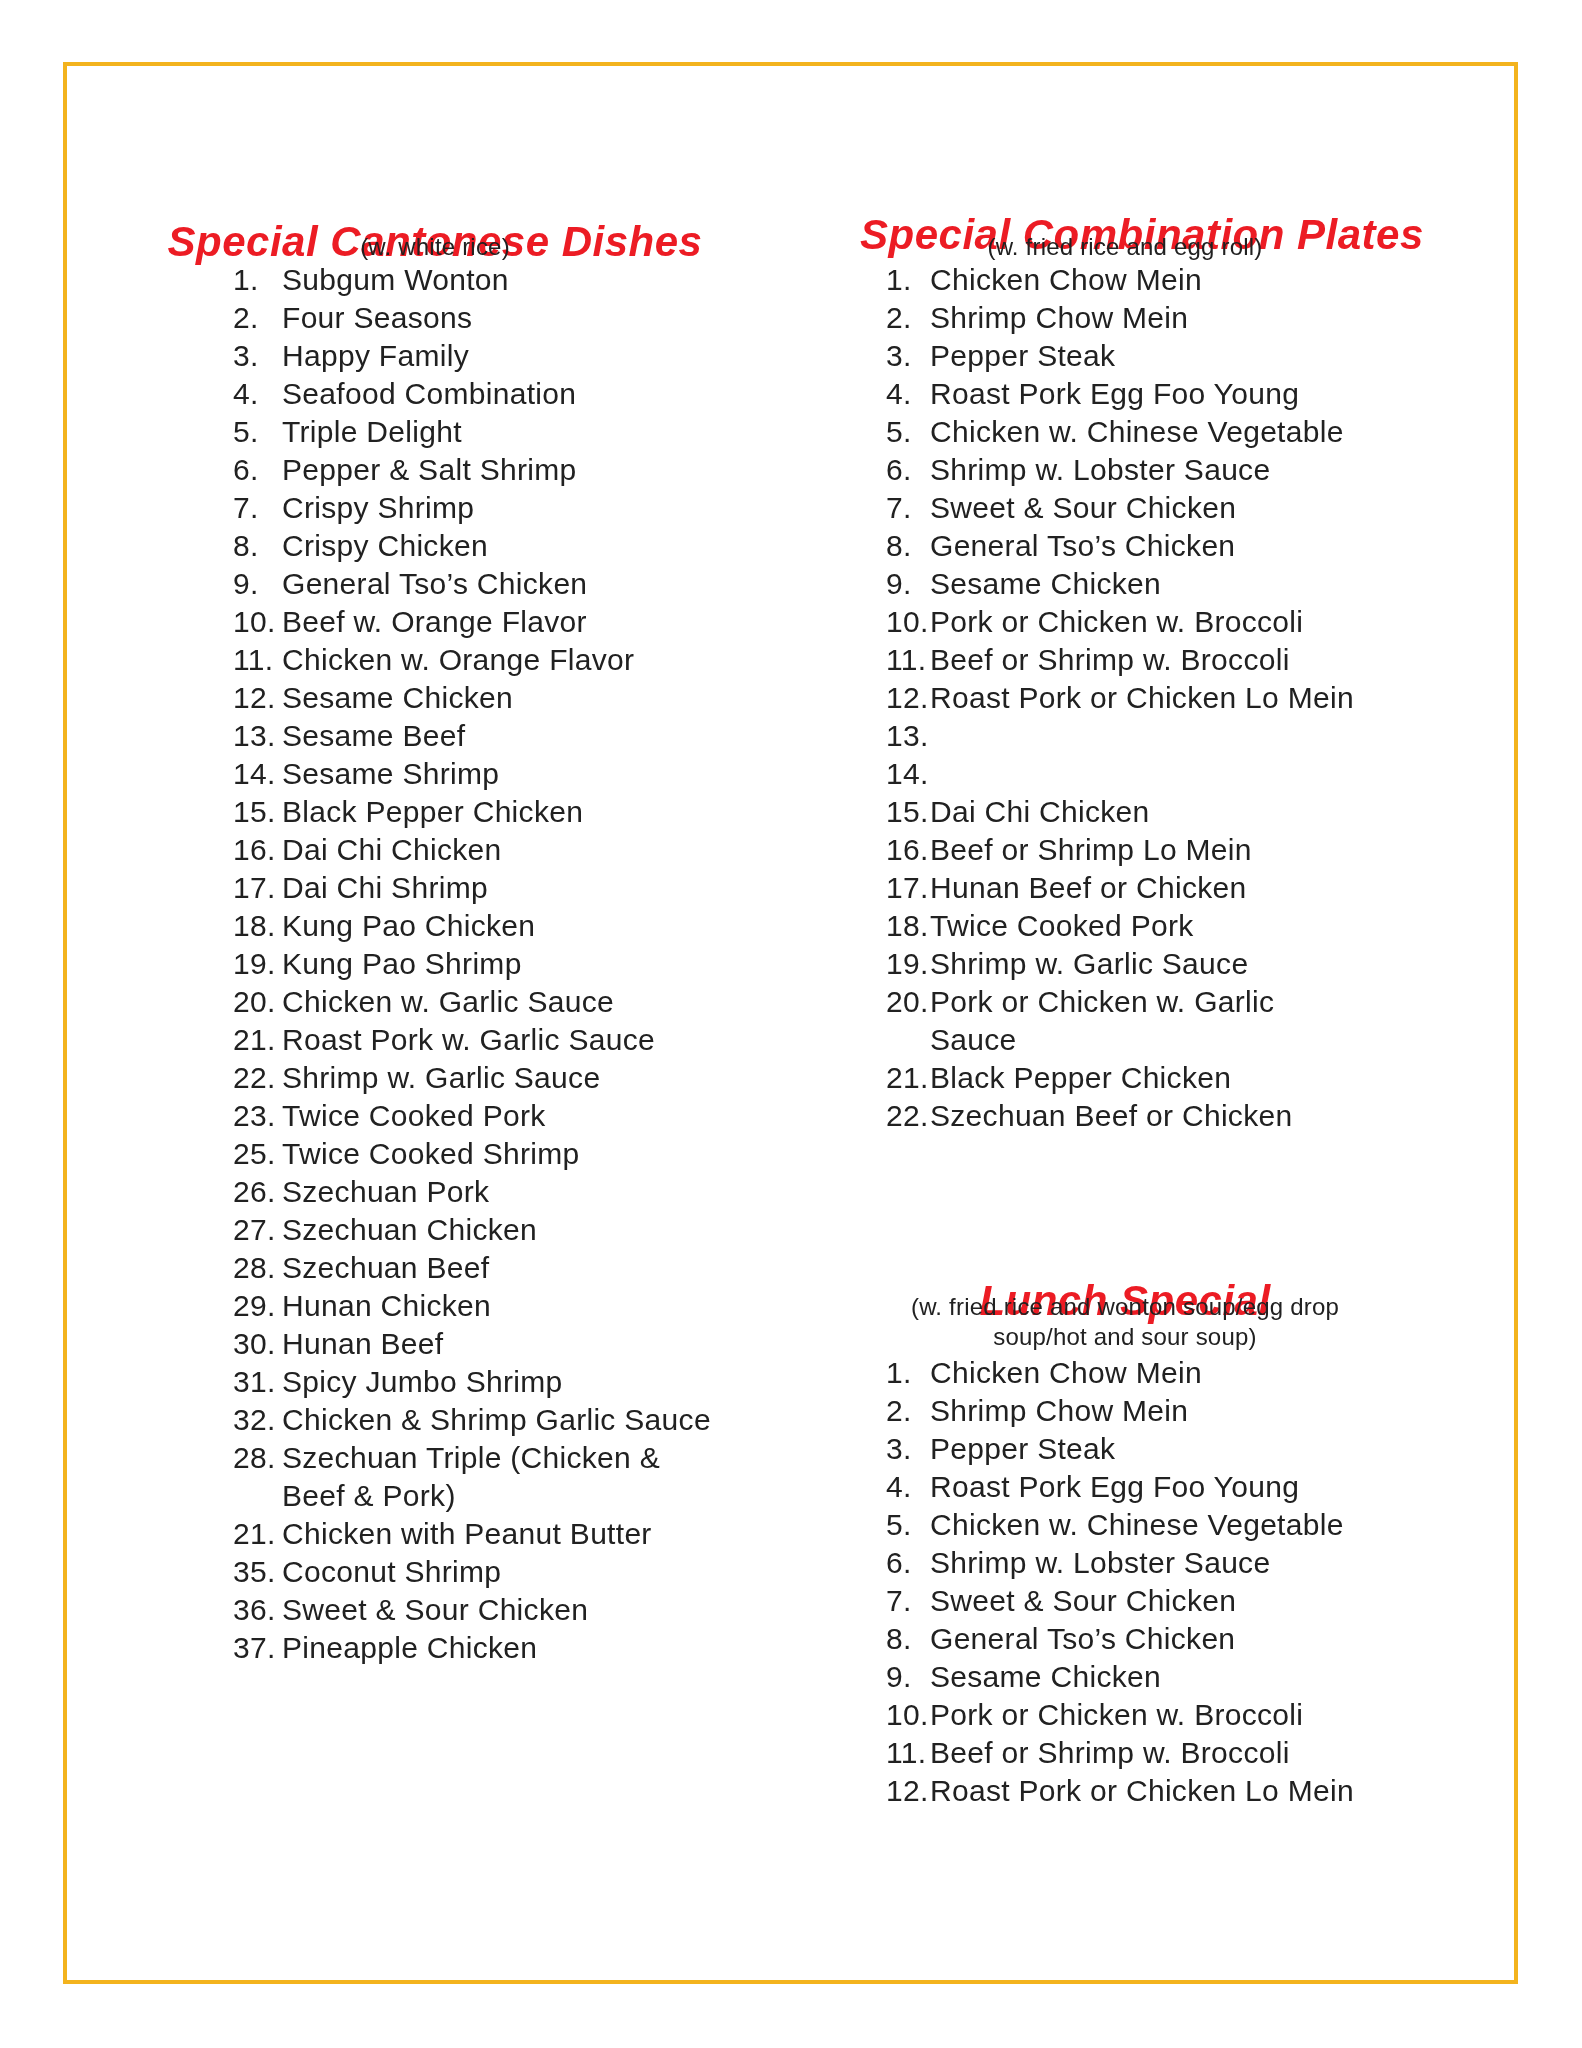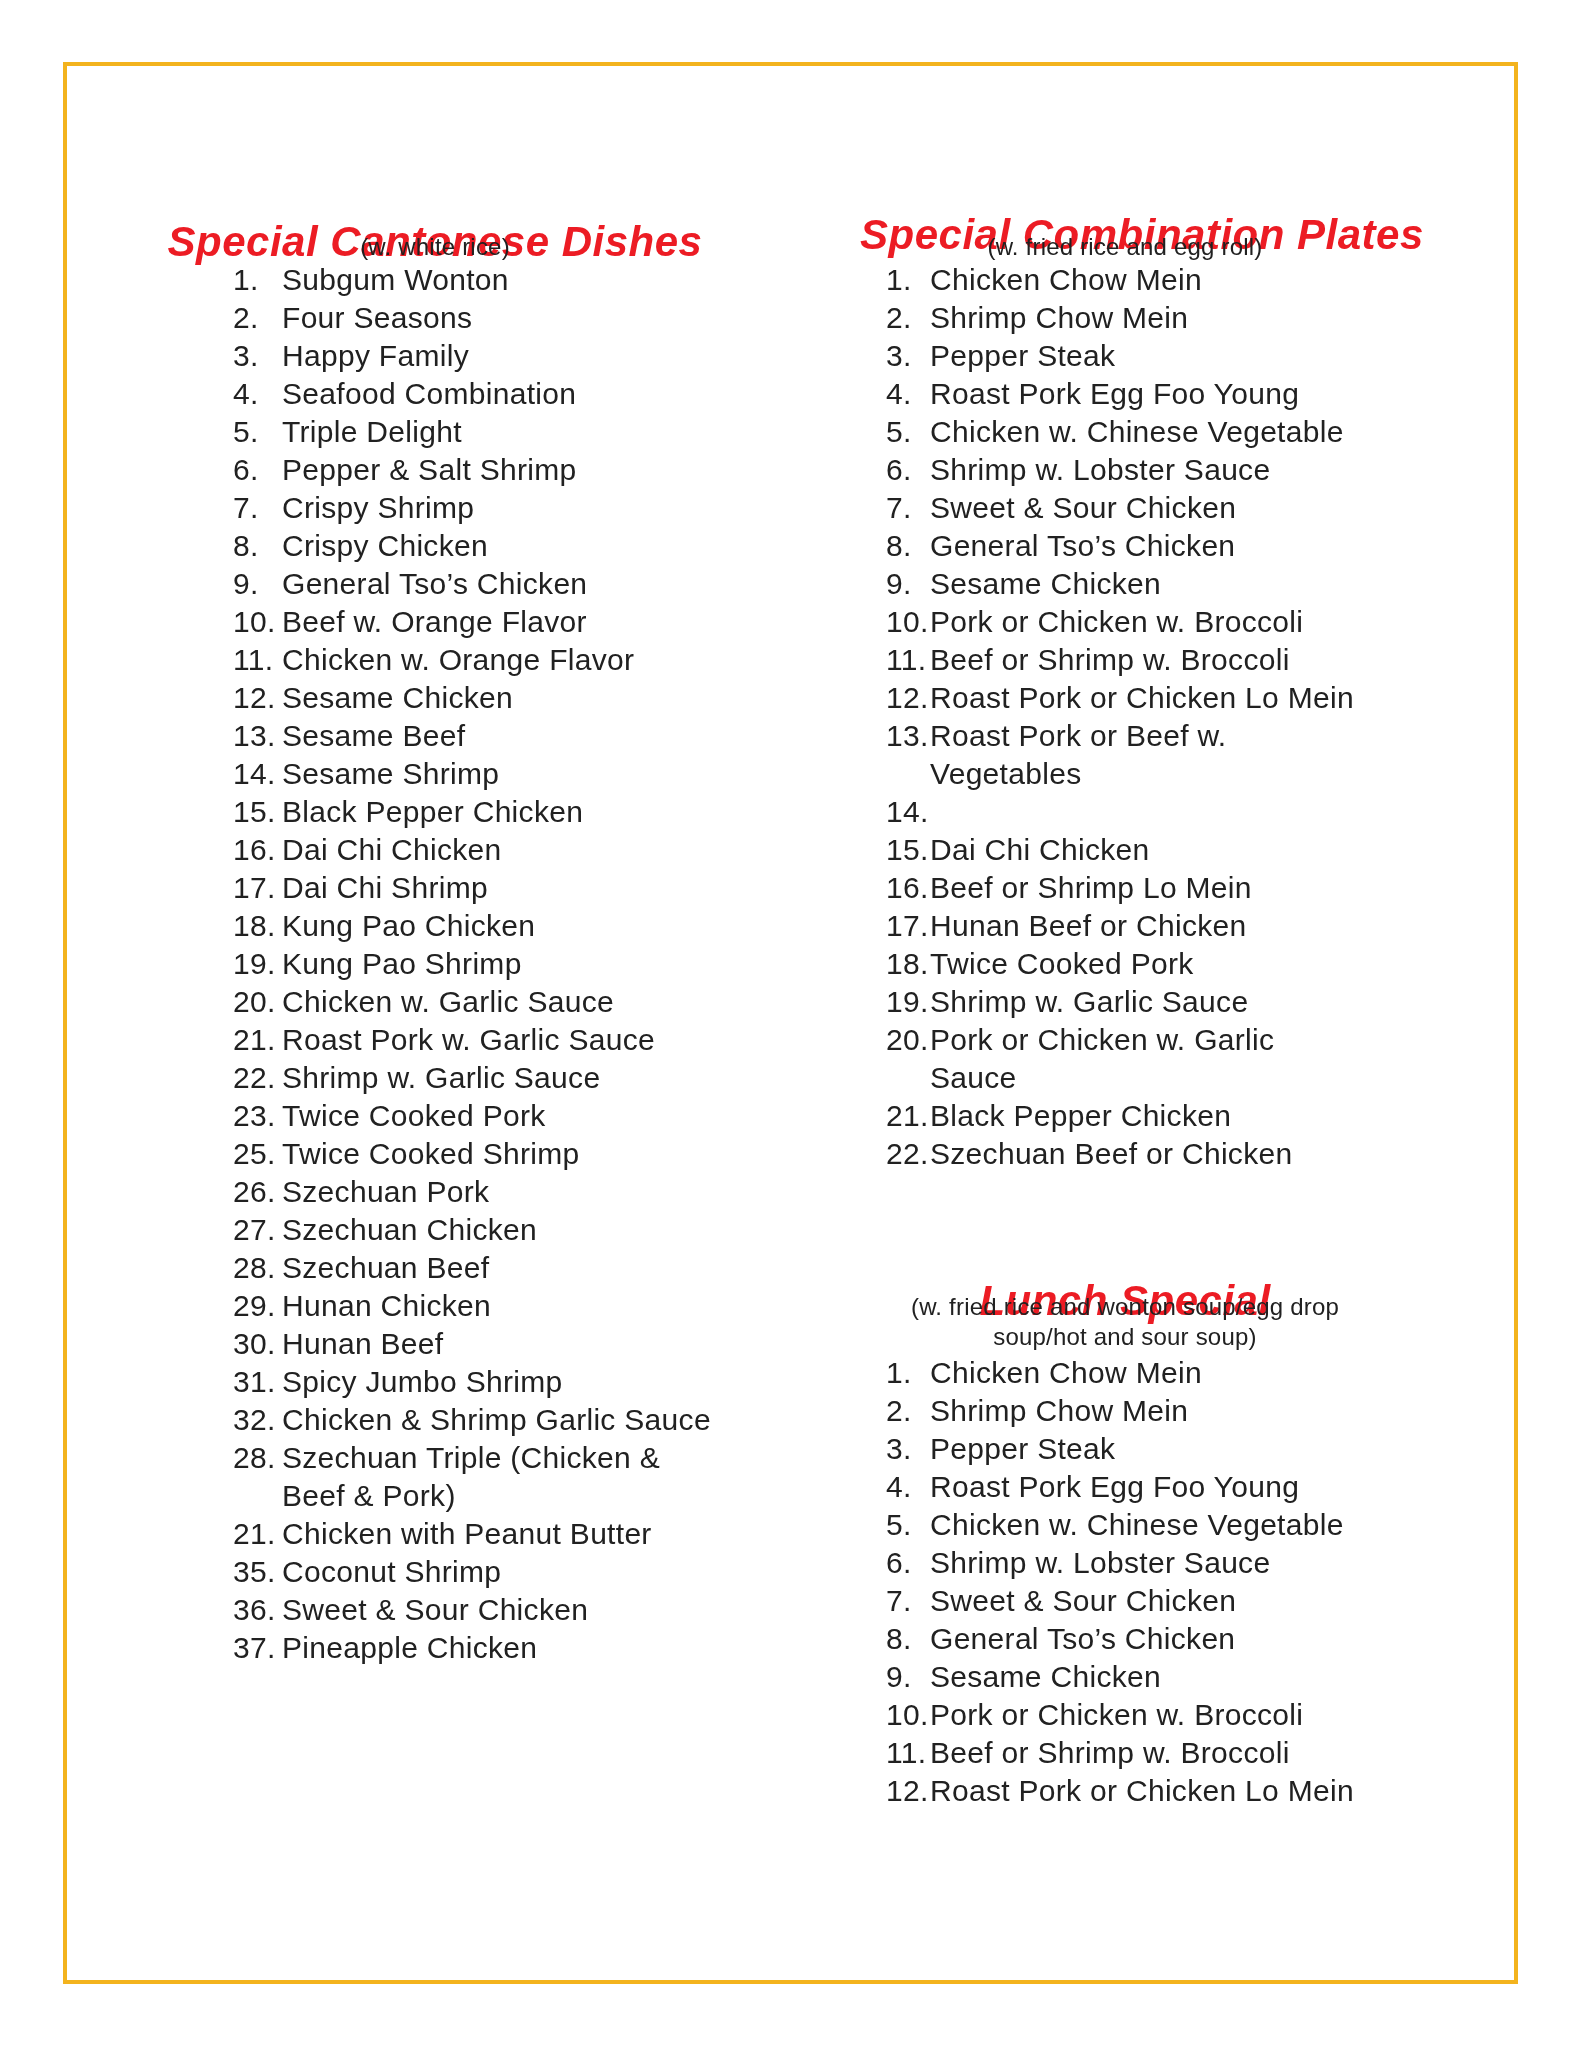--- a/index.html
+++ b/index.html
@@ -258,22 +258,20 @@
     <div class="row">
       <span class="num">11.</span>
       <span class="txt">Beef or Shrimp w. Broccoli</span>
     </div>
     <div class="row">
       <span class="num">12.</span>
       <span class="txt">Roast Pork or Chicken Lo Mein</span>
     </div>
     <div class="row">
       <span class="num">13.</span>
-      <span class="txt">Roast Pork or Beef w.
-Vegetables</span>
     </div>
     <div class="row">
       <span class="num">14.</span>
     </div>
     <div class="row">
       <span class="num">15.</span>
       <span class="txt">Dai Chi Chicken</span>
     </div>
     <div class="row">
       <span class="num">16.</span>

